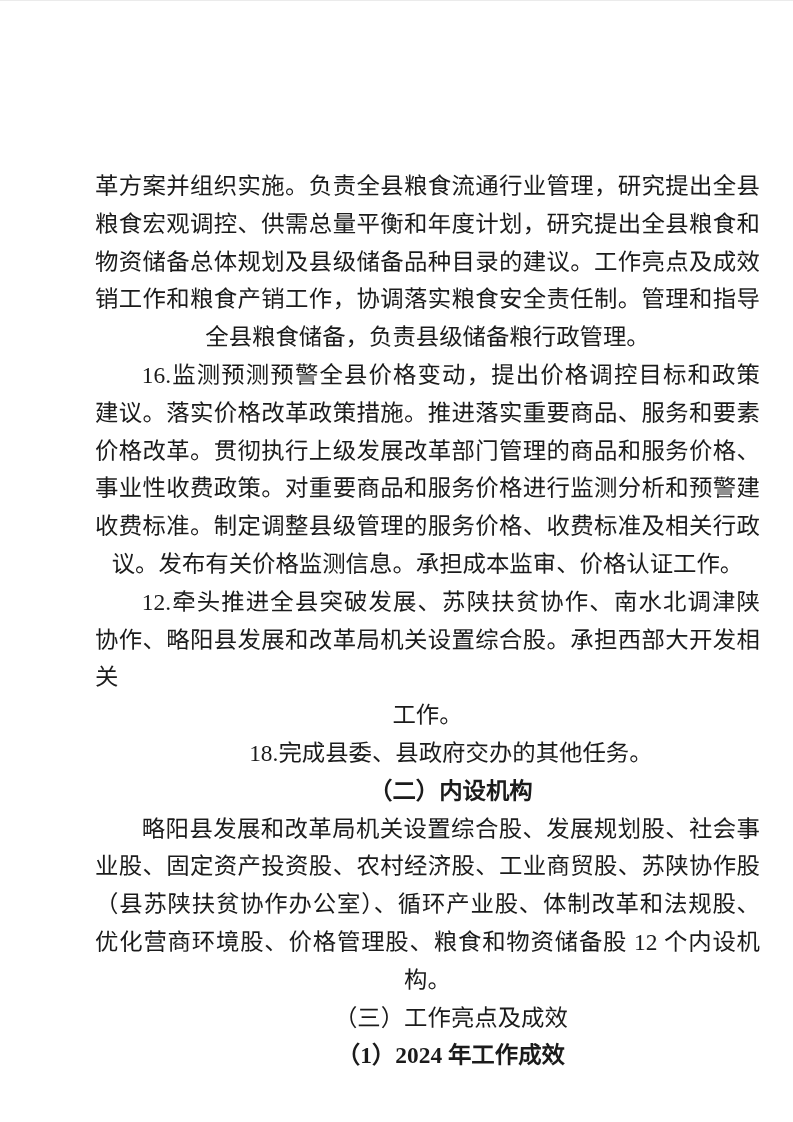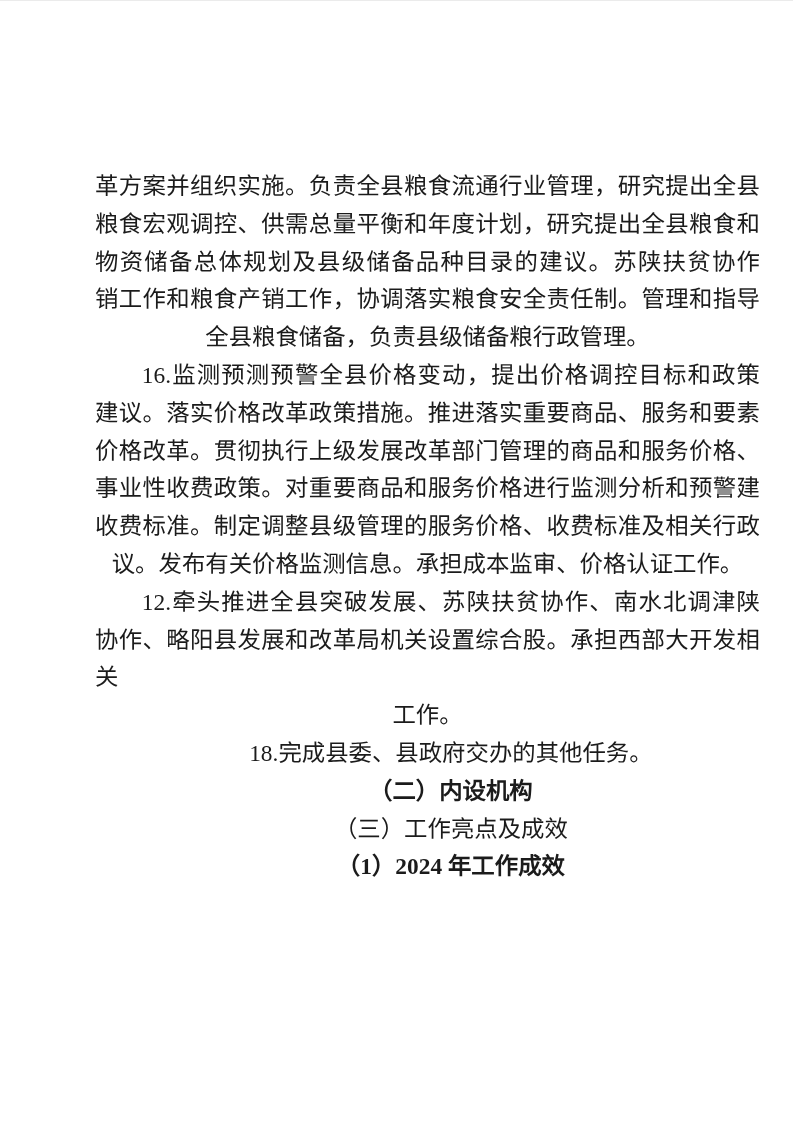--- a/index.html
+++ b/index.html
@@ -52,21 +52,21 @@
   }
 </style>
 </head>
 <body>
 
 <div class="page">
   <div class="content">
       <div class="block body">
         <div class="line fill">革方案并组织实施。负责全县粮食流通行业管理，研究提出全县</div>
         <div class="line fill">粮食宏观调控、供需总量平衡和年度计划，研究提出全县粮食和</div>
-        <div class="line fill">物资储备总体规划及县级储备品种目录的建议。苏陕扶贫协作</div>
+        <div class="line fill">物资储备总体规划及县级储备品种目录的建议。工作亮点及成效</div>
         <div class="line fill">销工作和粮食产销工作，协调落实粮食安全责任制。管理和指导</div>
         <div class="line">全县粮食储备，负责县级储备粮行政管理。</div>
       </div>
       <div class="block body">
         <div class="line indent fill">16.监测预测预警全县价格变动，提出价格调控目标和政策</div>
         <div class="line fill">建议。落实价格改革政策措施。推进落实重要商品、服务和要素</div>
         <div class="line fill">价格改革。贯彻执行上级发展改革部门管理的商品和服务价格、</div>
         <div class="line fill">事业性收费政策。对重要商品和服务价格进行监测分析和预警建</div>
         <div class="line fill">收费标准。制定调整县级管理的服务价格、收费标准及相关行政</div>
         <div class="line">议。发布有关价格监测信息。承担成本监审、价格认证工作。</div>
@@ -75,20 +75,27 @@
         <div class="line indent fill">12.牵头推进全县突破发展、苏陕扶贫协作、南水北调津陕</div>
         <div class="line fill">协作、略阳县发展和改革局机关设置综合股。承担西部大开发相关</div>
         <div class="line">工作。</div>
       </div>
       <div class="block body">
         <div class="line indent">18.完成县委、县政府交办的其他任务。</div>
       </div>
       <div class="block heading-kai">
         <div class="line indent">（二）内设机构</div>
       </div>
+      <div class="block body">
+        <div class="line indent fill">略阳县发展和改革局机关设置综合股、发展规划股、社会事</div>
+        <div class="line fill">业股、固定资产投资股、农村经济股、工业商贸股、苏陕协作股</div>
+        <div class="line fill">（县苏陕扶贫协作办公室）、循环产业股、体制改革和法规股、</div>
+        <div class="line fill">优化营商环境股、价格管理股、粮食和物资储备股 12 个内设机</div>
+        <div class="line">构。</div>
+      </div>
       <div class="block heading-kai-bold">
         <div class="line indent">（三）工作亮点及成效</div>
       </div>
       <div class="block heading-kai">
         <div class="line indent">（1）2024 年工作成效</div>
       </div>
     </div>
 </div>
 
 </body></html>

